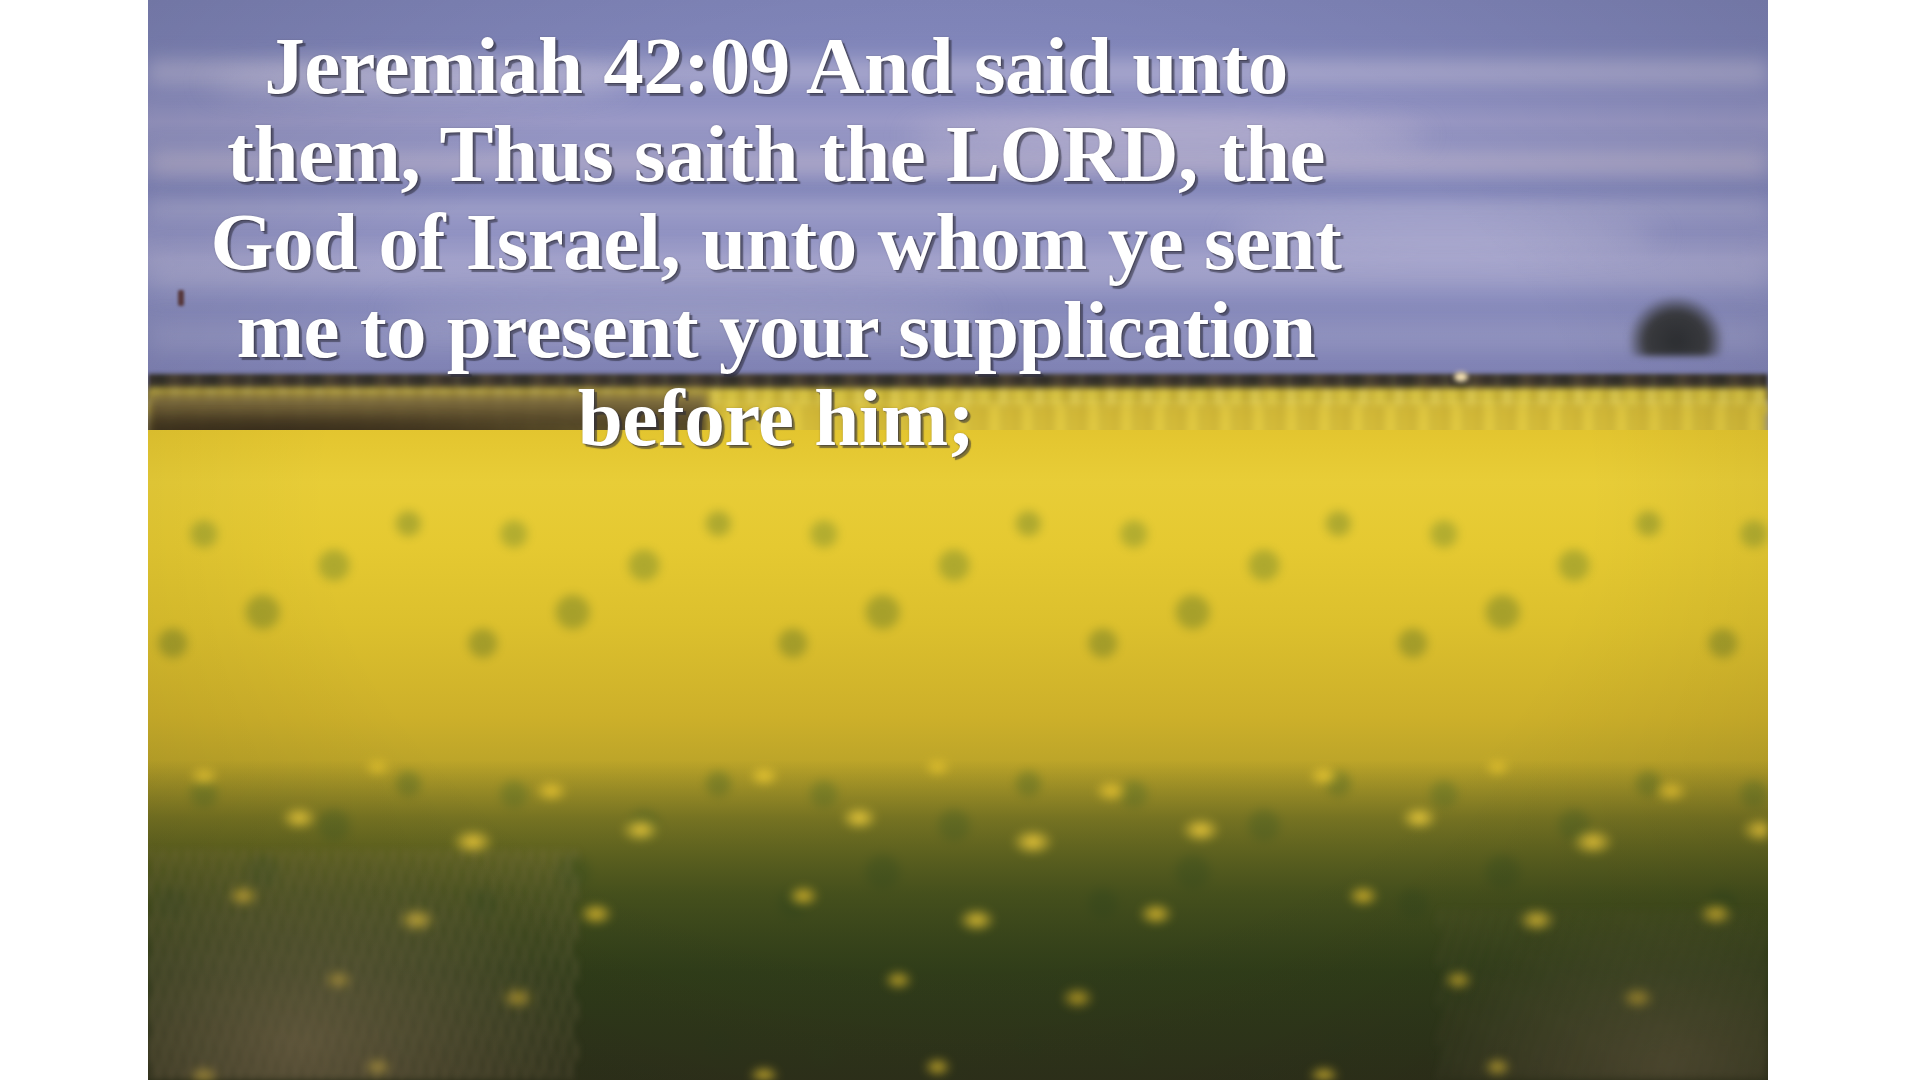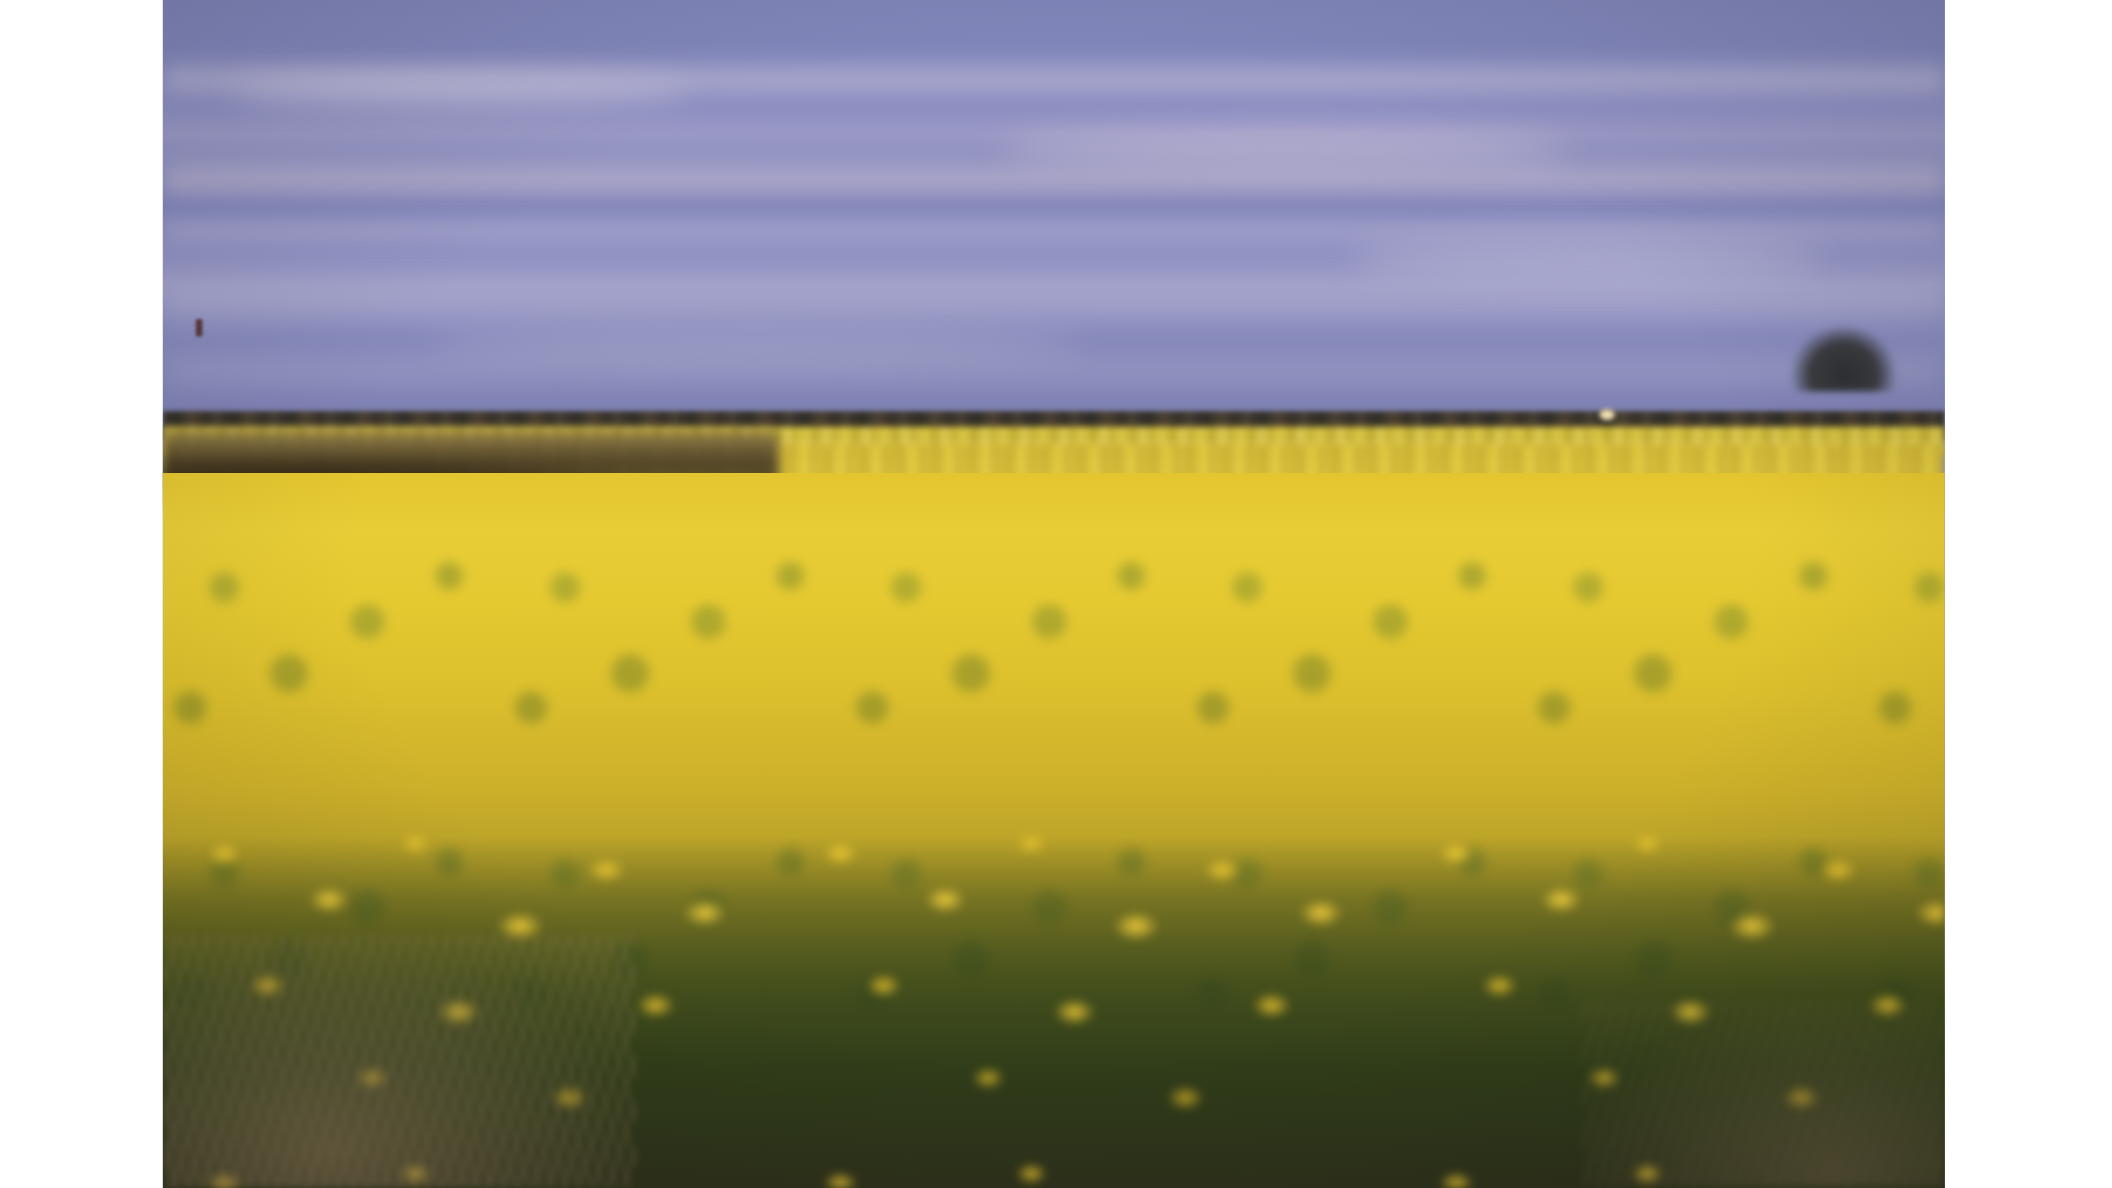--- a/index.html
+++ b/index.html
@@ -382,14 +382,15 @@
       <div class="blossoms bl-c"></div>
     </div>
 
     <div class="fg-dark"></div>
     <div class="fg-blobs"></div>
     <div class="straw"></div>
     <div class="straw-r"></div>
     <div class="vignette"></div>
   </div>
 
+  <div id="verse">Jeremiah 42:09 And said unto them, Thus saith the LORD, the God of Israel, unto whom ye sent me to present your supplication before him;</div>
 
 </div>
 
 </body></html>

